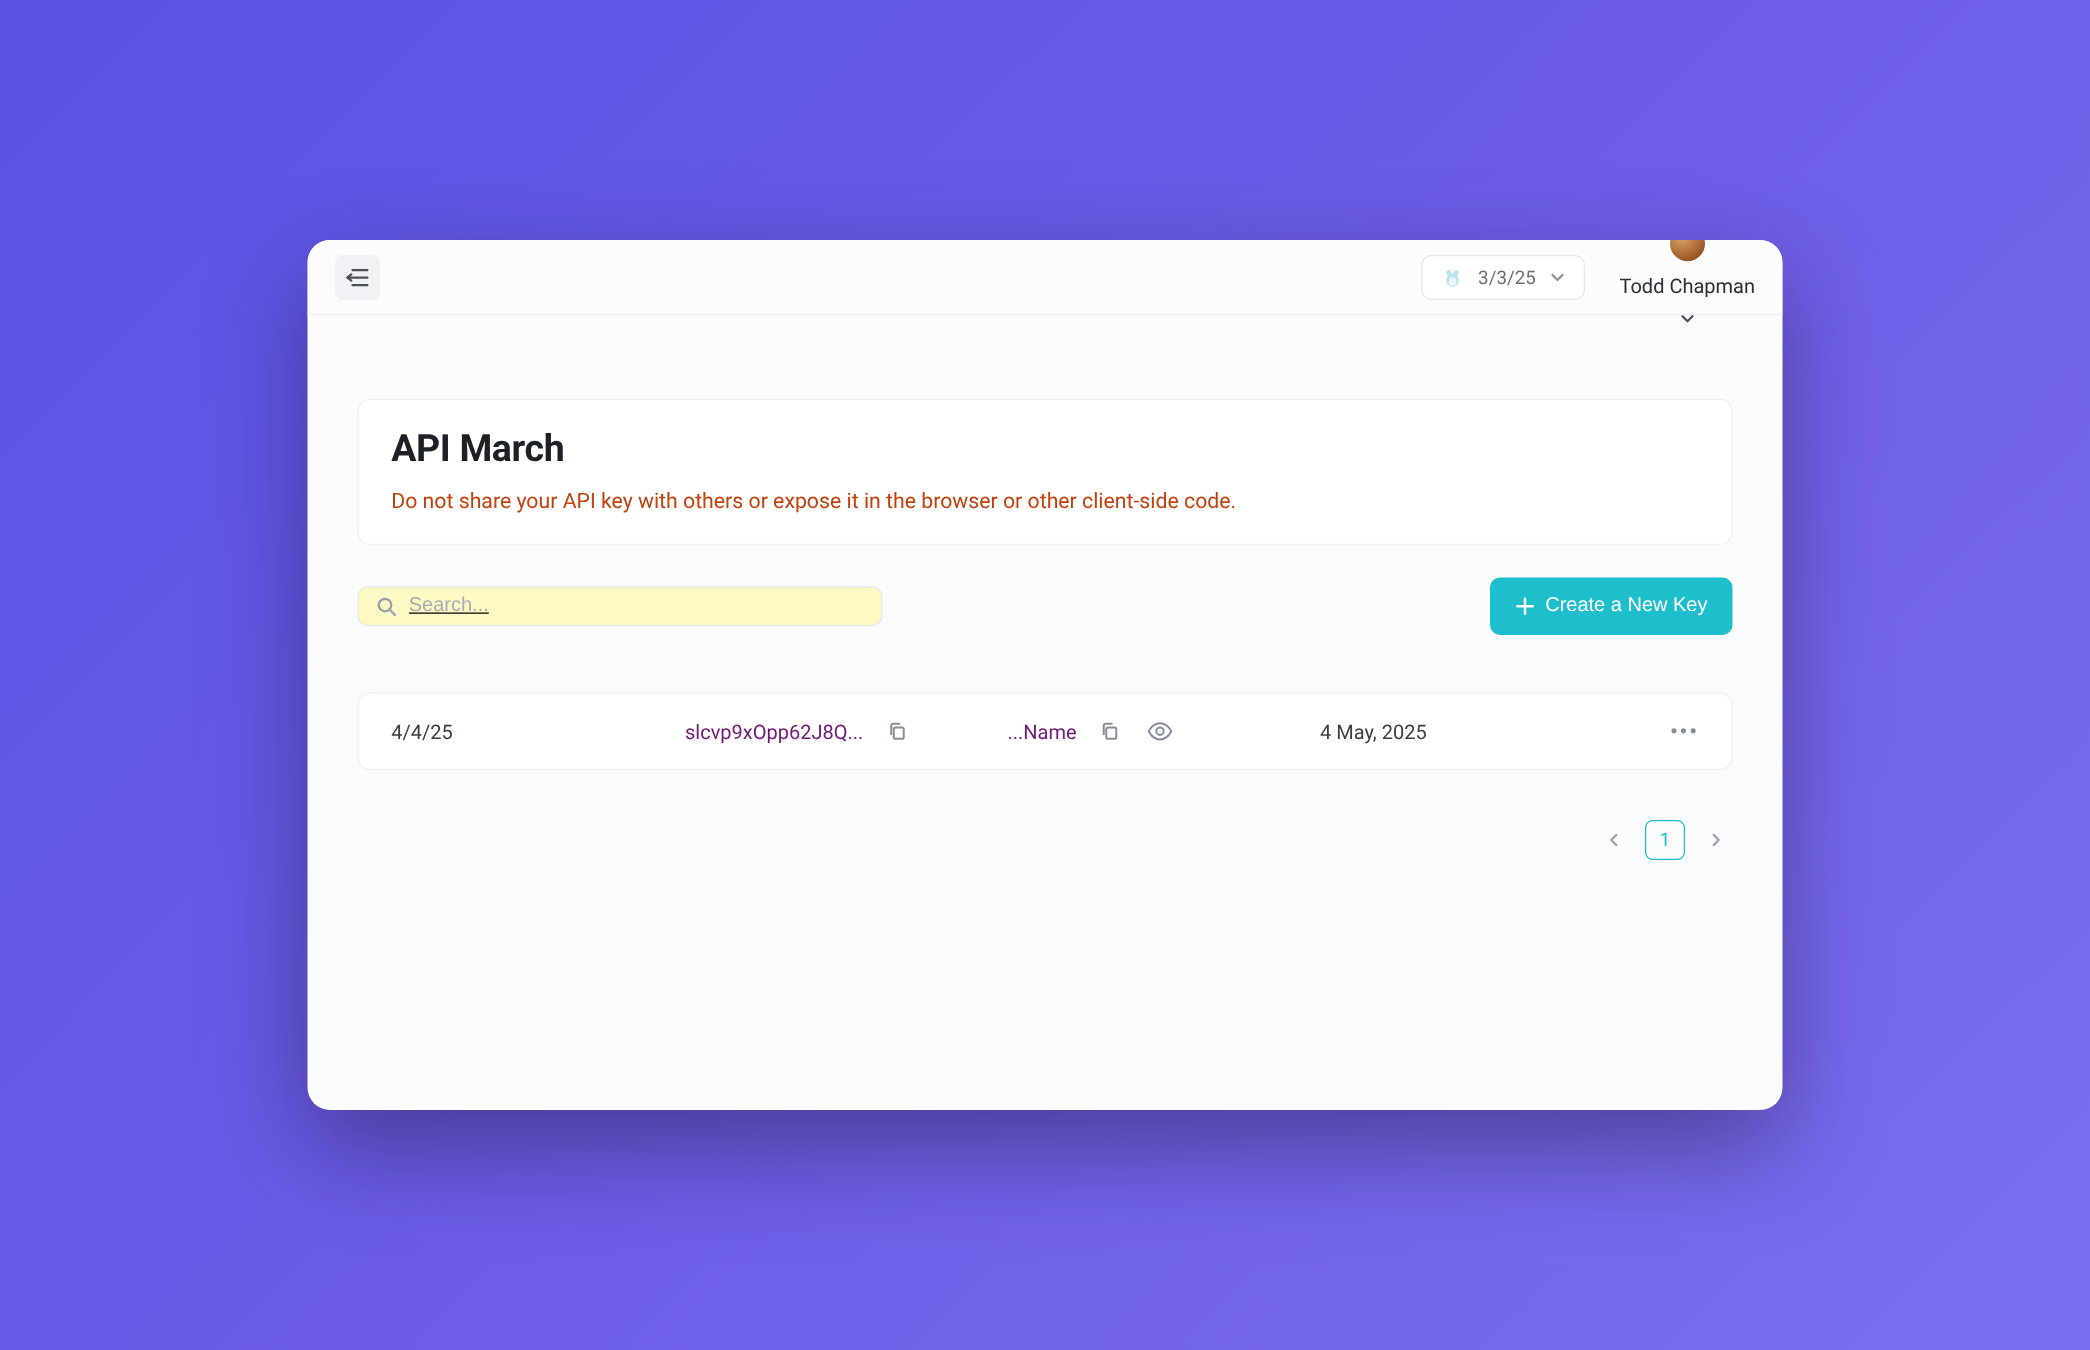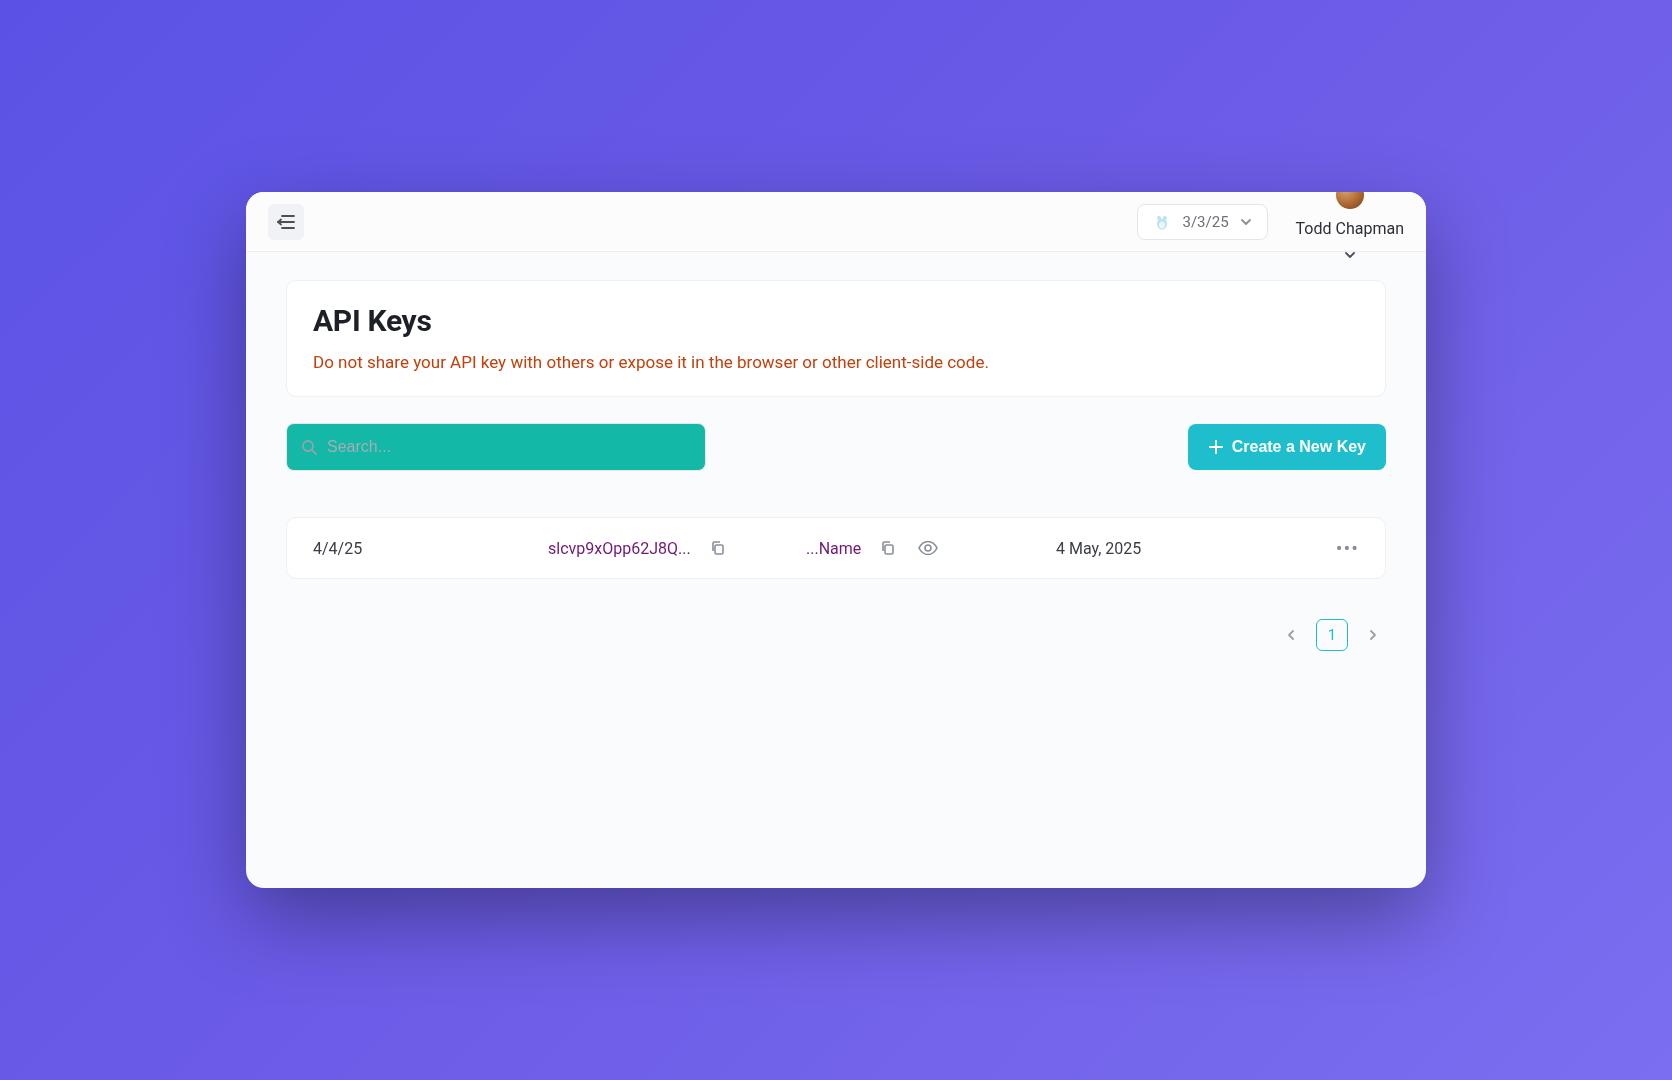--- a/index.html
+++ b/index.html
@@ -15,20 +15,21 @@
   }
   .app-window {
     width: 1180px;
     height: 696px;
     background: #fafbfc;
     border-radius: 18px;
     box-shadow: 0 30px 80px rgba(0,0,0,0.35);
     overflow: hidden;
     display: flex;
     flex-direction: column;
+    gap: 39px;
   }
   .topbar {
     height: 60px;
     display: flex;
     align-items: center;
     border-bottom: 1px solid #eceef1;
     padding: 0 22px;
     background: #fcfcfd;
   }
   .menu-toggle {
@@ -91,24 +92,25 @@
     align-items: center;
     gap: 16px;
     margin-top: 26px;
   }
   .search-box {
     display: flex;
     align-items: center;
     gap: 10px;
     border: 1px solid #e4e6ea;
     border-radius: 8px;
-    background: #14b8a6;
+    background: #fef9c3;
     padding: 0 14px;
-    height: 48px;
+    height: 32px;
     width: 420px;
+    text-decoration: underline;
   }
   .search-box input {
     border: none;
     outline: none;
     font-size: 16px;
     color: #4b4f57;
     flex: 1;
     background: transparent;
   }
   .search-box input::placeholder { color: #a7acb5; }
@@ -116,21 +118,21 @@
     margin-left: auto;
     display: flex;
     align-items: center;
     gap: 8px;
     background: #1fbecd;
     color: #fff;
     border-radius: 8px;
     padding: 0 20px;
     height: 46px;
     font-size: 16px;
-    font-weight: 700;
+    font-weight: 400;
     cursor: pointer;
     border: none;
   }
   .table-wrap {
     margin-top: 46px;
     border: 1px solid #eef0f3;
     border-radius: 10px;
     background: #fff;
     overflow: hidden;
   }
@@ -225,21 +227,21 @@
         <svg width="14" height="14" viewBox="0 0 14 14" fill="none" stroke="#4b4f57" stroke-width="1.8" stroke-linecap="round" stroke-linejoin="round">
           <polyline points="3,5 7,9 11,5"></polyline>
         </svg>
       </span>
     </div>
   </div>
 
   <div class="content">
 
     <div class="page-header">
-      <div class="page-title">API Keys</div>
+      <div class="page-title">API March</div>
       <div class="page-subtitle">Do not share your API key with others or expose it in the browser or other client-side code.</div>
     </div>
 
     <div class="toolbar-row">
       <div class="search-box">
         <span>
           <svg width="16" height="16" viewBox="0 0 16 16" fill="none" stroke="#9aa0aa" stroke-width="1.8" stroke-linecap="round">
             <circle cx="7" cy="7" r="5"></circle>
             <line x1="11" y1="11" x2="15" y2="15"></line>
           </svg>

